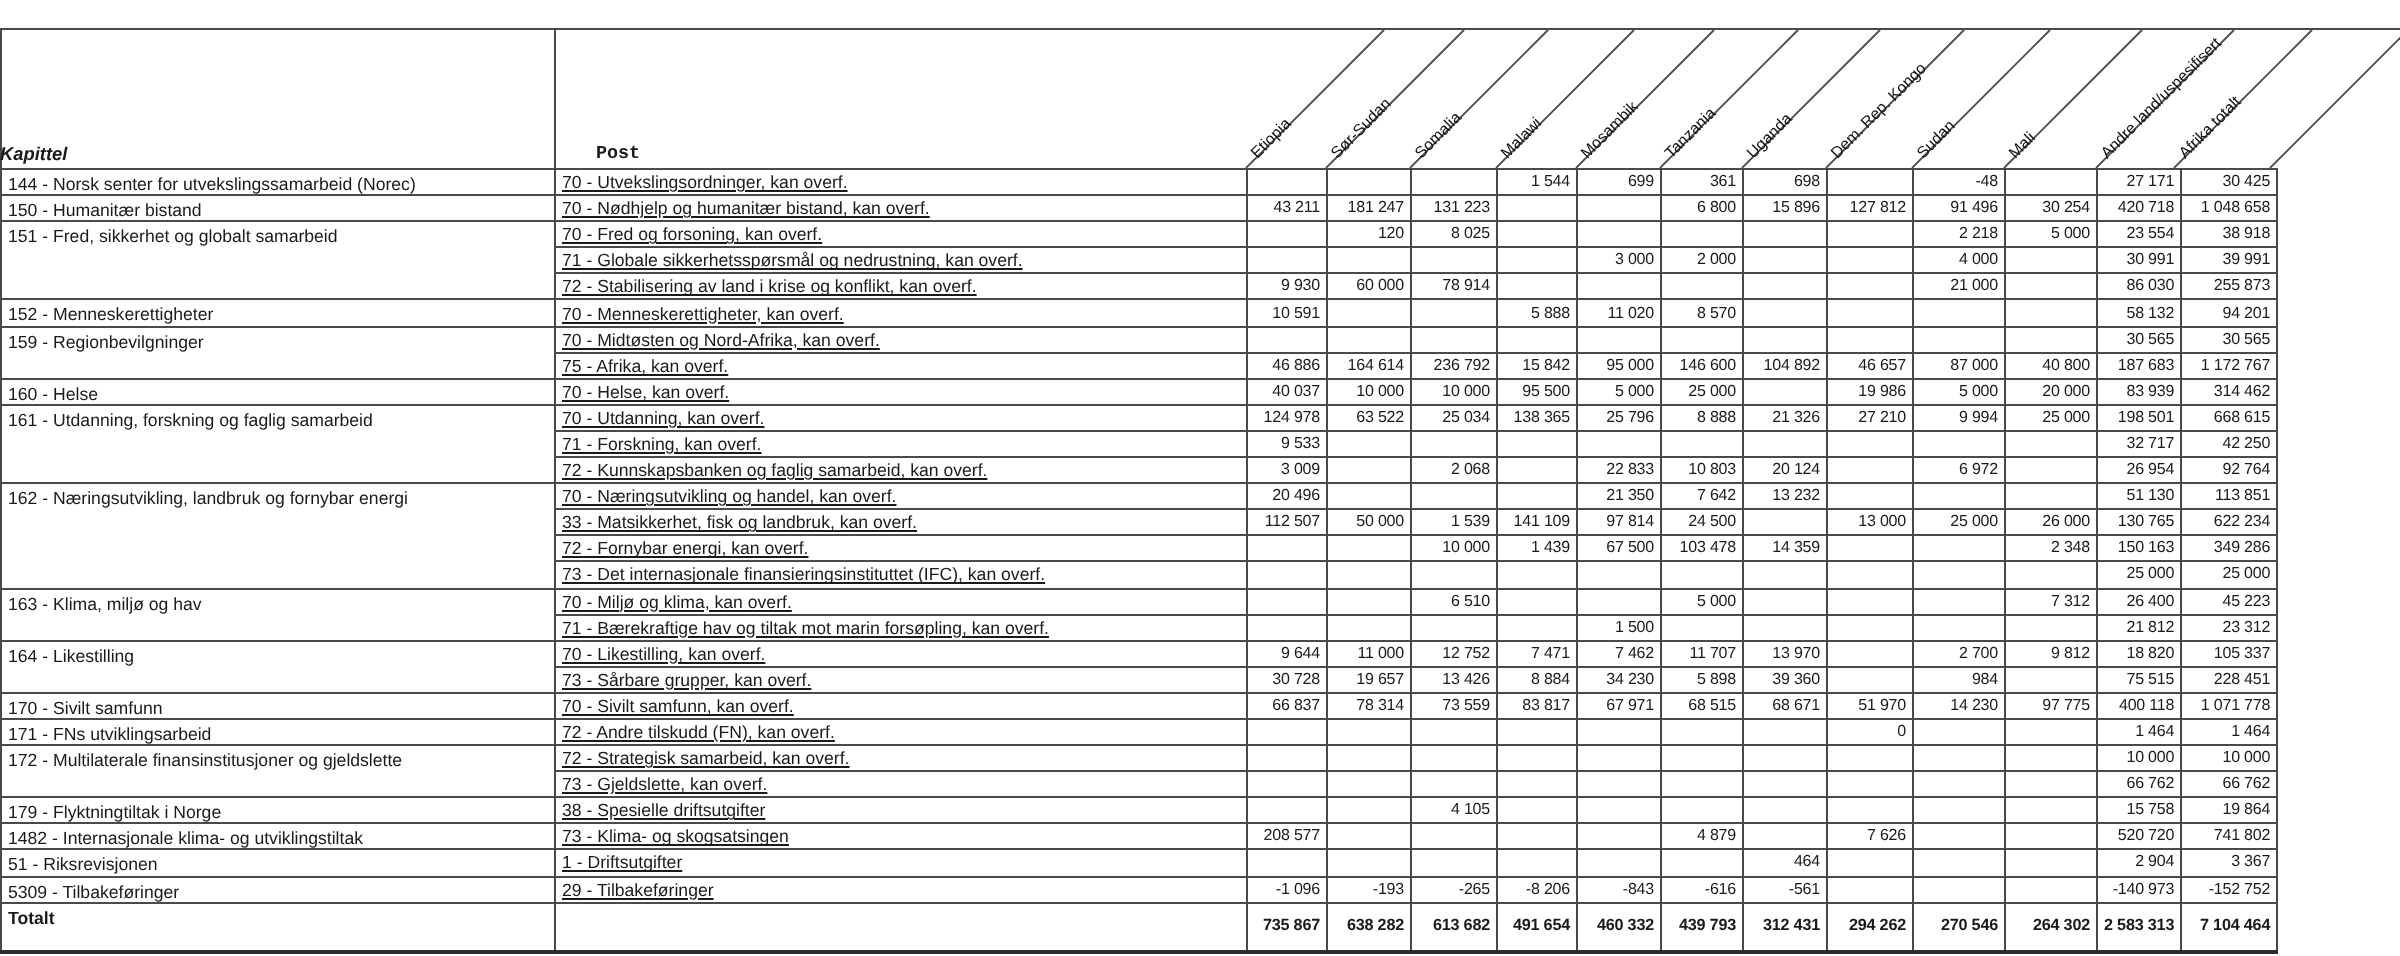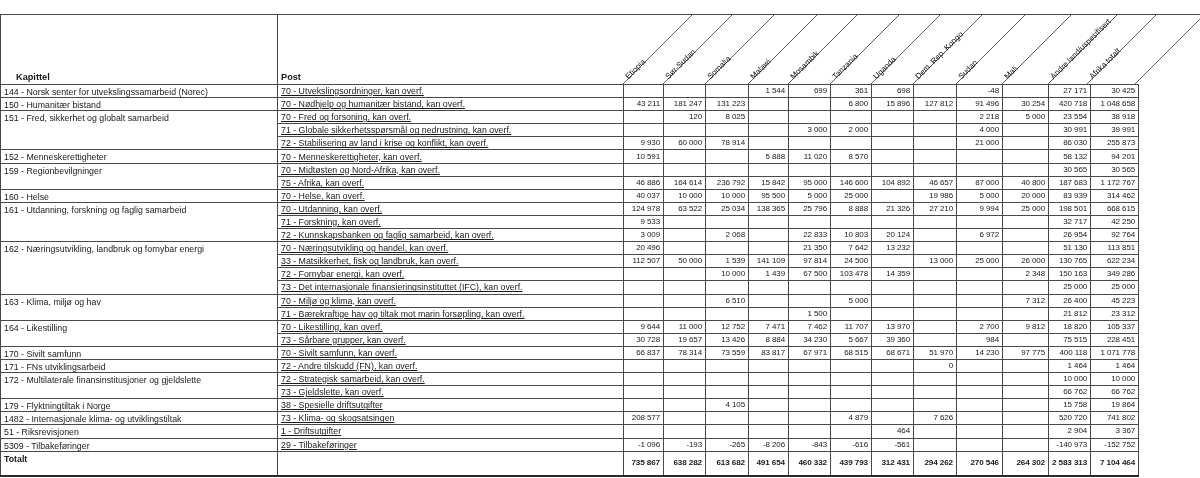--- a/index.html
+++ b/index.html
@@ -8,22 +8,22 @@
     font-family:"Liberation Sans",sans-serif;color:#1a1a1a;overflow:hidden;
   }
   
   .band{position:absolute;left:0;top:14px;width:1200px;height:70px;}
   .band svg{position:absolute;left:0;top:0;}
   .col-label{
     position:absolute;bottom:3px;transform:rotate(-45deg);transform-origin:0 100%;
     font-size:8px;white-space:nowrap;color:#111;letter-spacing:0;
   }
   .corner-label{position:absolute;bottom:2px;font-weight:bold;font-size:9.2px;}
-  .corner-label.post{left:281px;}
-  .corner-label.kap{left:16px;}
+  .corner-label.post{left:298px;font-family:Liberation Mono, monospace;}
+  .corner-label.kap{left:0;font-style:italic;}
   
   table{
     position:absolute;left:0;top:84px;border-collapse:collapse;table-layout:fixed;
     border-spacing:0;border-bottom:2px solid #2b2b2b;
   }
   tr{height:13.1px;}
   td{
     border:1px solid #4a4a4a;padding:0 3px;overflow:hidden;white-space:nowrap;
     line-height:10px;
   }
@@ -386,21 +386,21 @@
           <td class="num">18 820</td>
           <td class="num">105 337</td>
         </tr>
         <tr>
           <td class="post">73 - Sårbare grupper, kan overf.</td>
           <td class="num">30 728</td>
           <td class="num">19 657</td>
           <td class="num">13 426</td>
           <td class="num">8 884</td>
           <td class="num">34 230</td>
-          <td class="num">5 667</td>
+          <td class="num">5 898</td>
           <td class="num">39 360</td>
           <td class="num"></td>
           <td class="num">984</td>
           <td class="num"></td>
           <td class="num">75 515</td>
           <td class="num">228 451</td>
         </tr>
         <tr>
           <td class="kap" rowspan="1">170 - Sivilt samfunn</td>
           <td class="post">70 - Sivilt samfunn, kan overf.</td>

